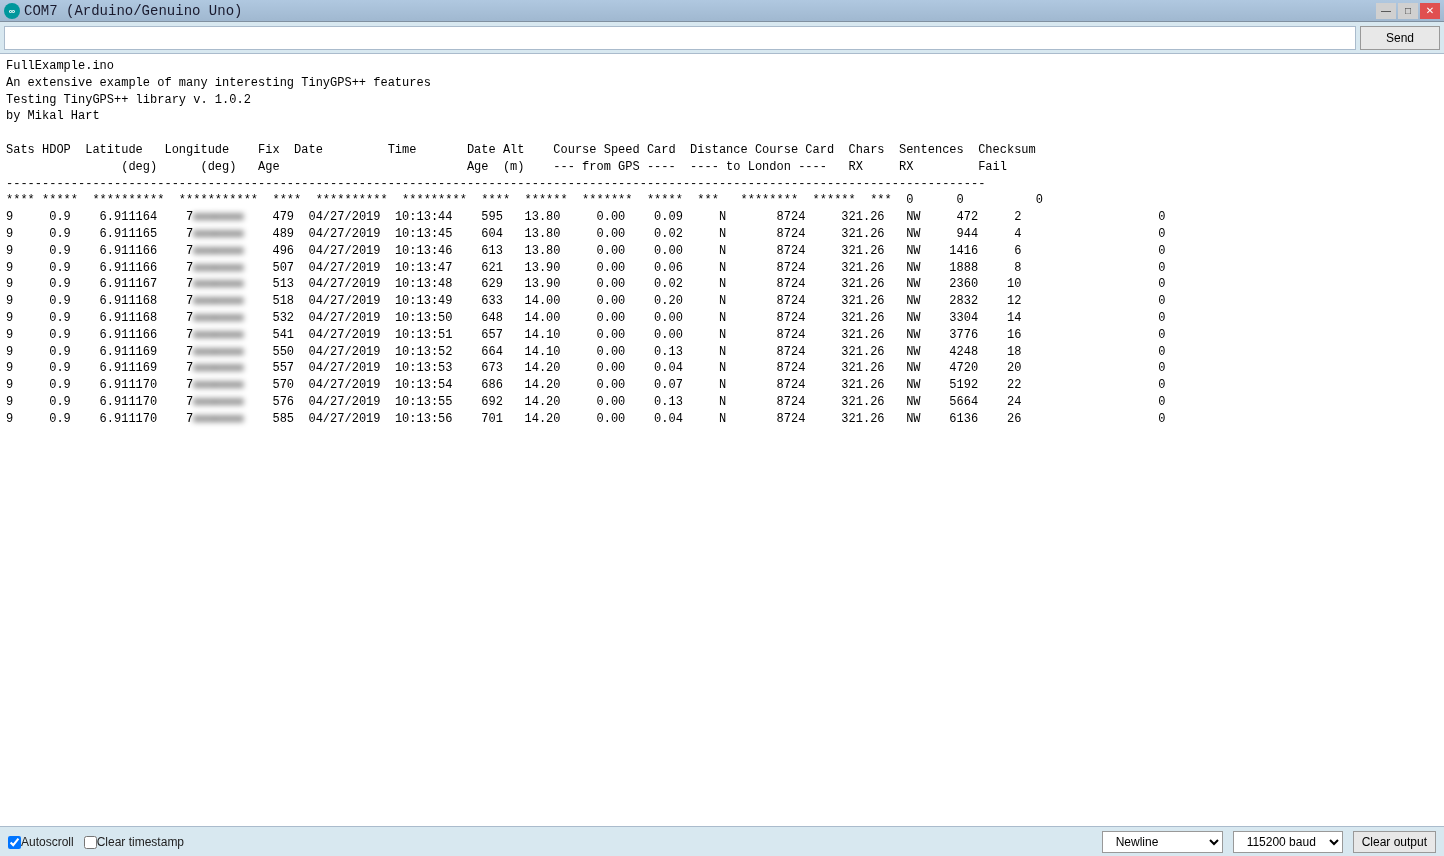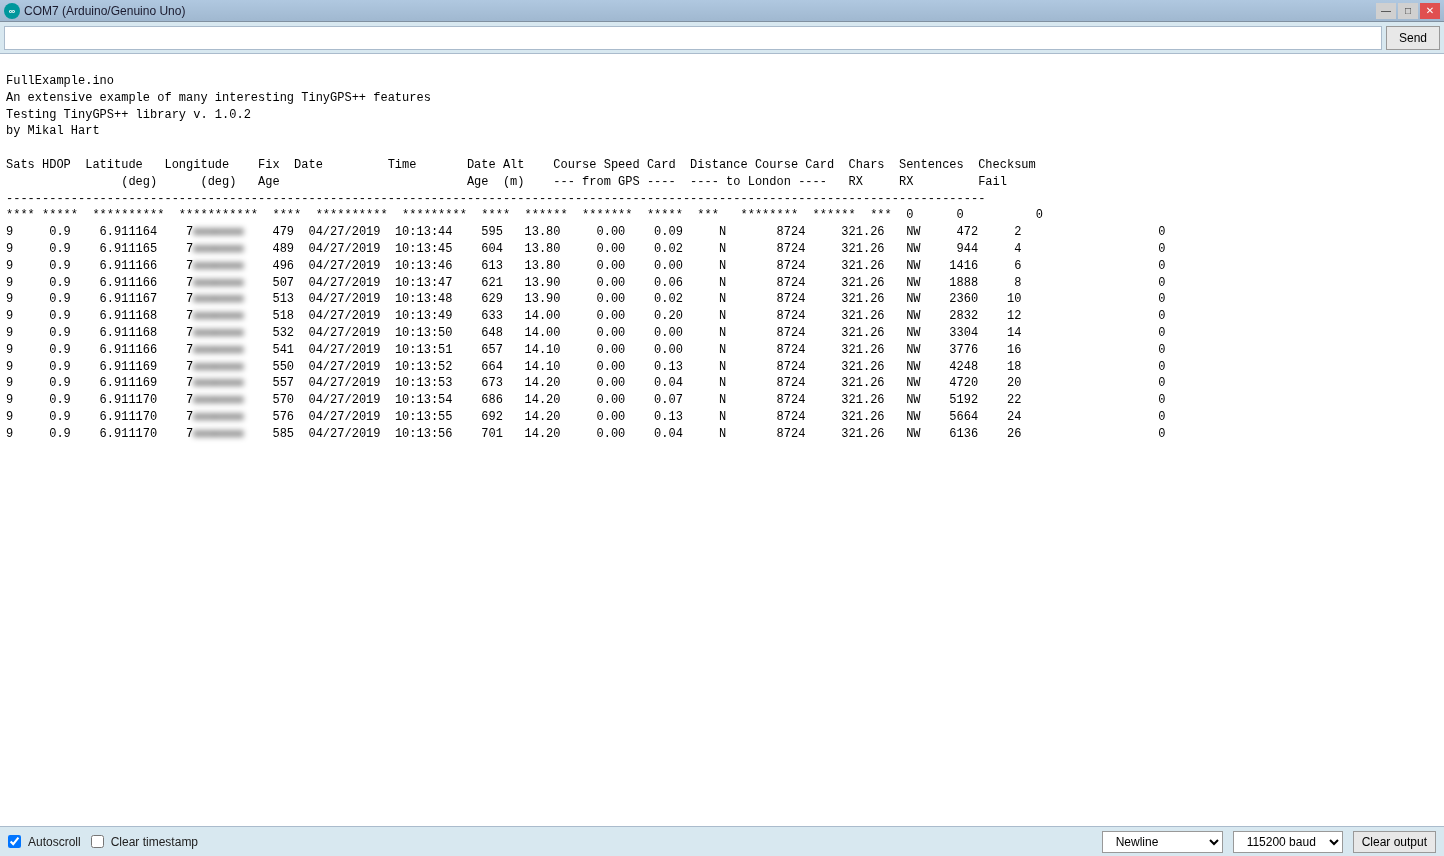--- a/index.html
+++ b/index.html
@@ -37,22 +37,22 @@
       border-radius: 50%;
       display: flex;
       align-items: center;
       justify-content: center;
       color: white;
       font-size: 9px;
       font-weight: bold;
       font-family: sans-serif;
     }
     #title-text {
-      font-family: Liberation Sans, sans-serif;
-      font-size: 12px;
+      font-family: Liberation Mono, monospace;
+      font-size: 14px;
       color: #1a1a2e;
     }
     #window-controls {
       display: flex;
       gap: 2px;
     }
     .win-btn {
       width: 20px;
       height: 16px;
       border: none;
@@ -82,21 +82,21 @@
       flex: 1;
       height: 24px;
       border: 1px solid #aabbcc;
       background: white;
       font-family: 'Courier New', Courier, monospace;
       font-size: 12px;
       padding: 0 4px;
     }
     #send-button {
       height: 24px;
-      padding: 0 12px;
+      padding: 0 25px;
       background: #e8e8e8;
       border: 1px solid #999;
       font-family: sans-serif;
       font-size: 12px;
       cursor: pointer;
     }
 
     
     #output-area {
       flex: 1;
@@ -105,42 +105,41 @@
       padding: 4px 6px;
       font-family: 'Courier New', Courier, monospace;
       font-size: 12px;
       color: #000;
       line-height: 1.4;
     }
     #output-area pre {
       white-space: pre;
       font-family: 'Courier New', Courier, monospace;
       font-size: 12px;
-      margin-top: 15px;
     }
     .blurred {
       filter: blur(3px);
       display: inline-block;
     }
 
     
     #bottom-bar {
       background: #d8e8f0;
       height: 30px;
       display: flex;
       align-items: center;
       padding: 0 8px;
       gap: 10px;
       border-top: 1px solid #aabbcc;
       flex-shrink: 0;
     }
     .bottom-checkbox-group {
       display: flex;
-      align-items: flex-start;
-      gap: 7px;
+      align-items: flex-end;
+      gap: 0;
     }
     .bottom-checkbox-group input[type="checkbox"] {
       cursor: pointer;
     }
     .bottom-checkbox-group label {
       font-family: sans-serif;
       font-size: 12px;
       color: #222;
       cursor: pointer;
     }

